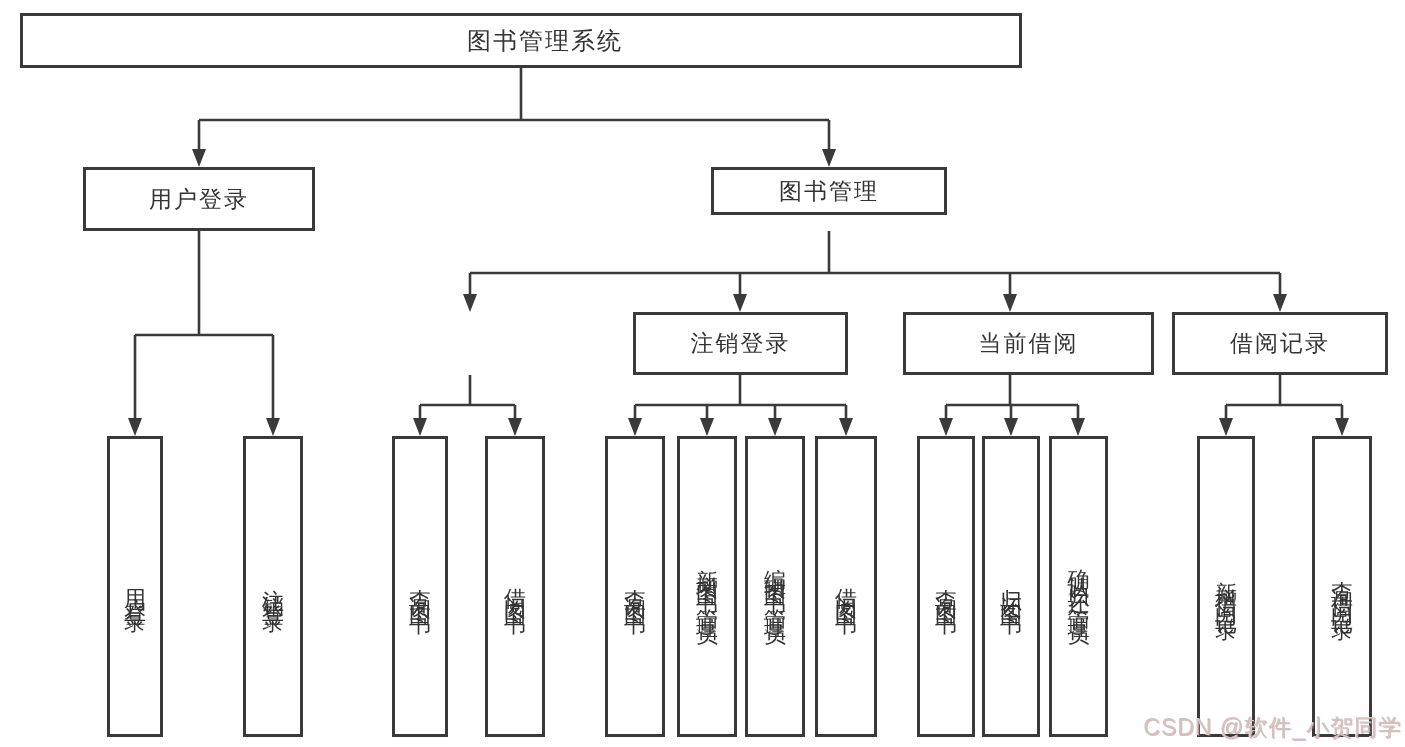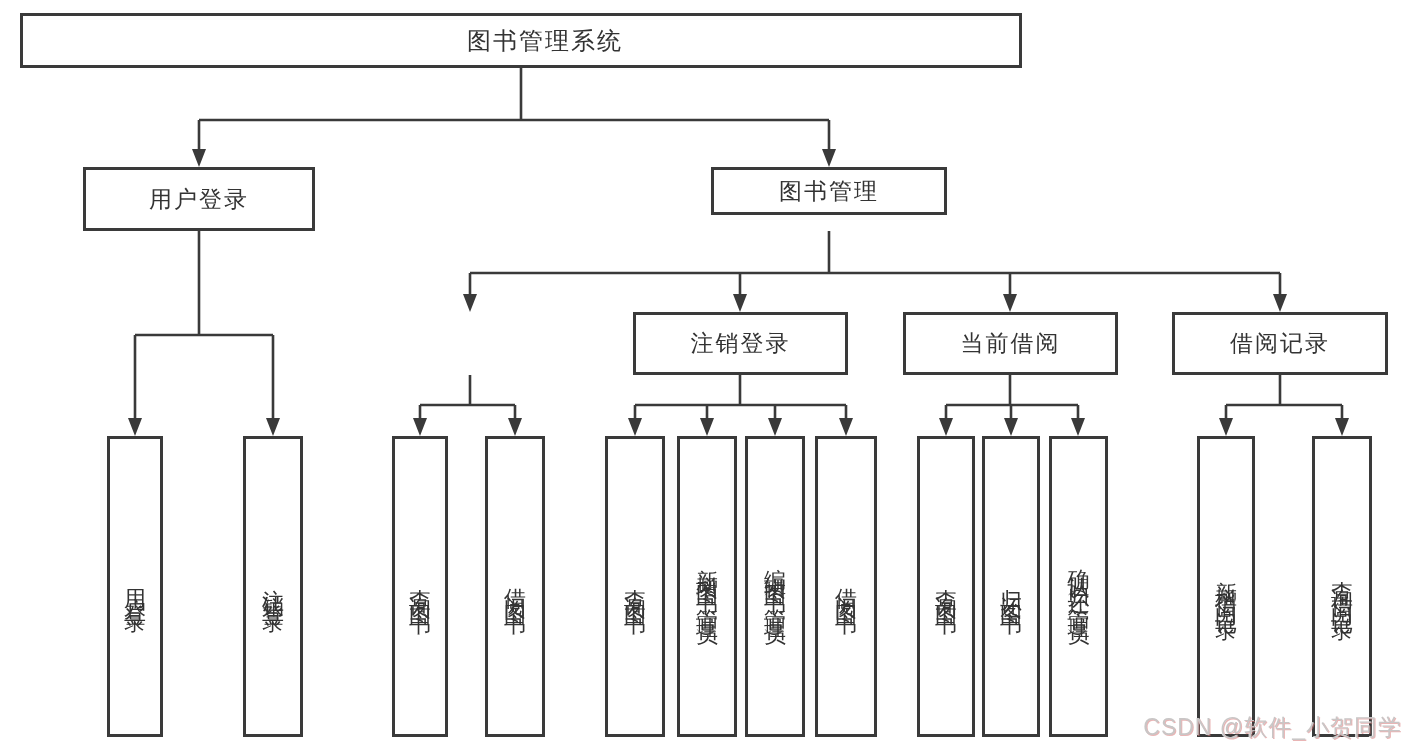--- a/index.html
+++ b/index.html
@@ -110,21 +110,21 @@
       M1219 418 L1233 418 L1226 436 Z
       M1335 418 L1349 418 L1342 436 Z"></path>
   </svg>
 
   <div class="box root" style="left:20px;top:13px;width:1002px;height:55px">图书管理系统</div>
 
   <div class="box" style="left:83px;top:167px;width:232px;height:64px">用户登录</div>
   <div class="box" style="left:711px;top:167px;width:236px;height:48px">图书管理</div>
 
   <div class="box" style="left:633px;top:312px;width:215px;height:63px">注销登录</div>
-  <div class="box" style="left:903px;top:312px;width:215px;height:63px">当前借阅</div>
+  <div class="box" style="left:903px;top:312px;width:251px;height:63px">当前借阅</div>
   <div class="box" style="left:1172px;top:312px;width:216px;height:63px">借阅记录</div>
 
   <div class="box vbox" style="left:107px;top:436px;width:56px;height:301px">
     <span class="vtext">用户登录</span>
     </div>
   <div class="box vbox" style="left:243px;top:436px;width:60px;height:301px">
     <span class="vtext">注销登录</span>
     </div>
 
   <div class="box vbox" style="left:392px;top:436px;width:56px;height:301px">

